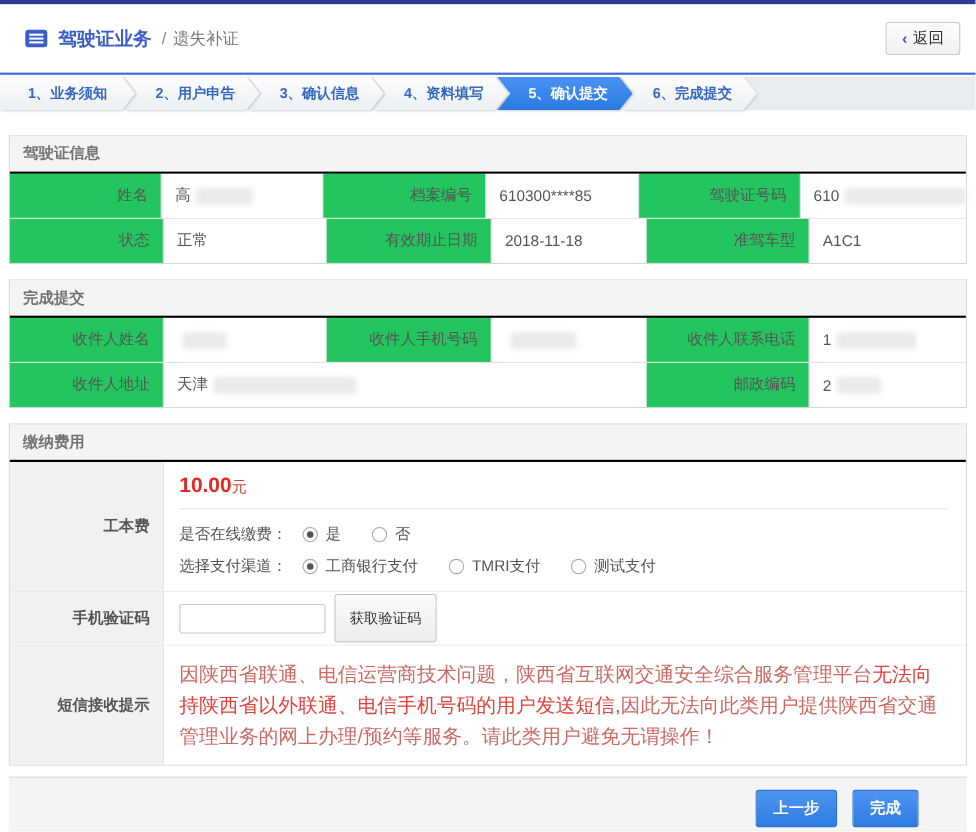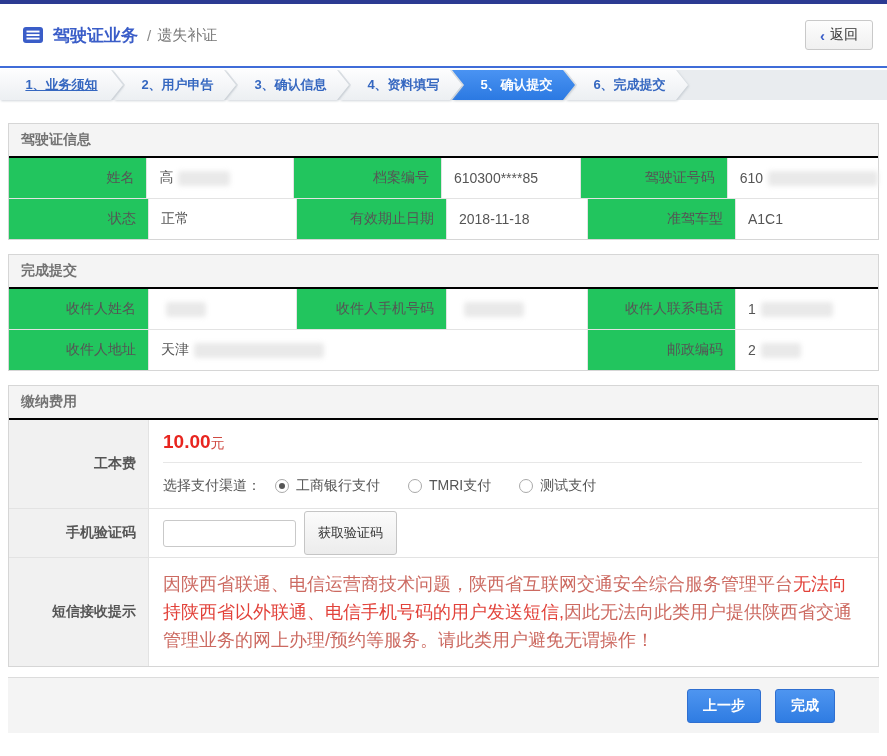--- a/index.html
+++ b/index.html
@@ -18,21 +18,21 @@
   .back-btn .chev { color:#3a5dc8; font-weight:bold; font-size:15px; }
 
   
   .tabs { margin-top:2px; height:30px; background:#e9ecef; display:flex; }
   .tw { position:relative; filter:drop-shadow(1px 1px 1px rgba(170,178,188,.55)); }
   .tw:nth-child(1){z-index:6}.tw:nth-child(2){z-index:5}.tw:nth-child(3){z-index:4}
   .tw:nth-child(4){z-index:3}.tw:nth-child(5){z-index:2}.tw:nth-child(6){z-index:1}
   .tw + .tw { margin-left:-10px; }
   .tab { width:123px; height:30px; line-height:30px; text-align:center; font-size:13px; font-weight:bold; color:#3567c0; background:linear-gradient(180deg,#fdfdfe,#eceff2); cursor:pointer;
          clip-path:polygon(0 0, calc(100% - 12px) 0, 100% 50%, calc(100% - 12px) 100%, 0 100%, 12px 50%); padding-left:6px; }
-  .tw:first-child .tab { clip-path:polygon(0 0, calc(100% - 12px) 0, 100% 50%, calc(100% - 12px) 100%, 0 100%); padding-left:0;text-decoration:underline; }
+  .tw:first-child .tab { clip-path:polygon(0 0, calc(100% - 12px) 0, 100% 50%, calc(100% - 12px) 100%, 0 100%); padding-left:0; }
   .tab.active { background:linear-gradient(180deg,#4a93f2,#2b79e2); color:#fff; }
 
   
   .section { margin:0 8px; border:1px solid #d6d6d6; background:#fff; }
   .sec1 { margin-top:23px; } .sec2, .sec3 { margin-top:14px; }
   .sec-header { background:#f4f4f4; border-bottom:2px solid #000000; padding:7px 12px; font-weight:bold; color:#737373; font-size:14px; }
 
   
   .trow { display:flex; }
   .trow + .trow { border-top:1px solid #e3e3e3; }
@@ -187,20 +187,31 @@
   <div class="sec-header">缴纳费用</div>
 
   <div class="frow">
     <div class="flabel">工本费</div>
     <div class="fval fee-main">
       <div>
         <span class="amount">10.00</span><span class="unit">元</span>
       </div>
       <div class="divider"></div>
       <div class="radio-line">
+        <span class="q">是否在线缴费：</span>
+        <span class="opt">
+          <span class="radio checked"></span>
+          <span>是</span>
+        </span>
+        <span class="opt">
+          <span class="radio"></span>
+          <span>否</span>
+        </span>
+      </div>
+      <div class="radio-line">
         <span class="q">选择支付渠道：</span>
         <span class="opt">
           <span class="radio checked"></span>
           <span>工商银行支付</span>
         </span>
         <span class="opt">
           <span class="radio"></span>
           <span>TMRI支付</span>
         </span>
         <span class="opt">

